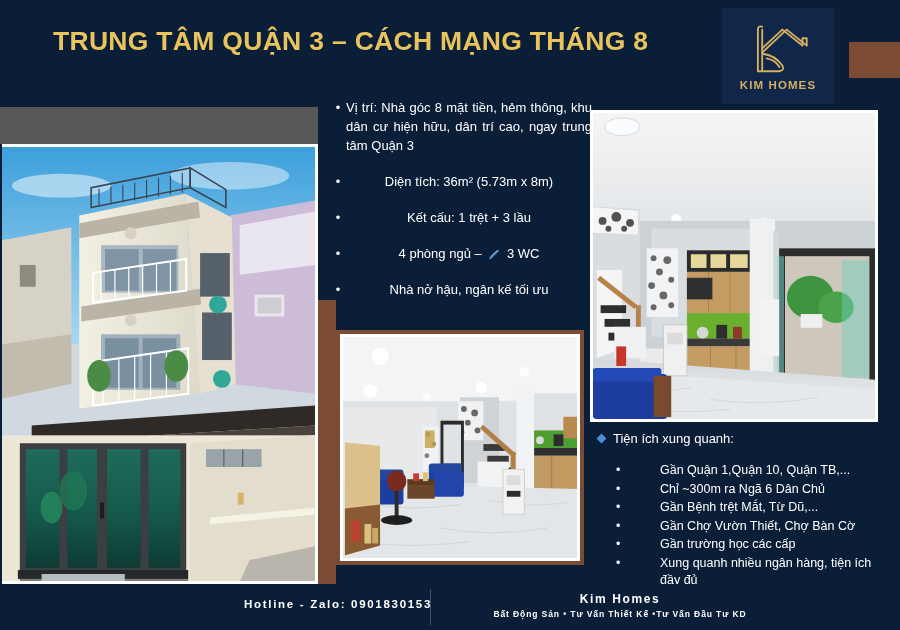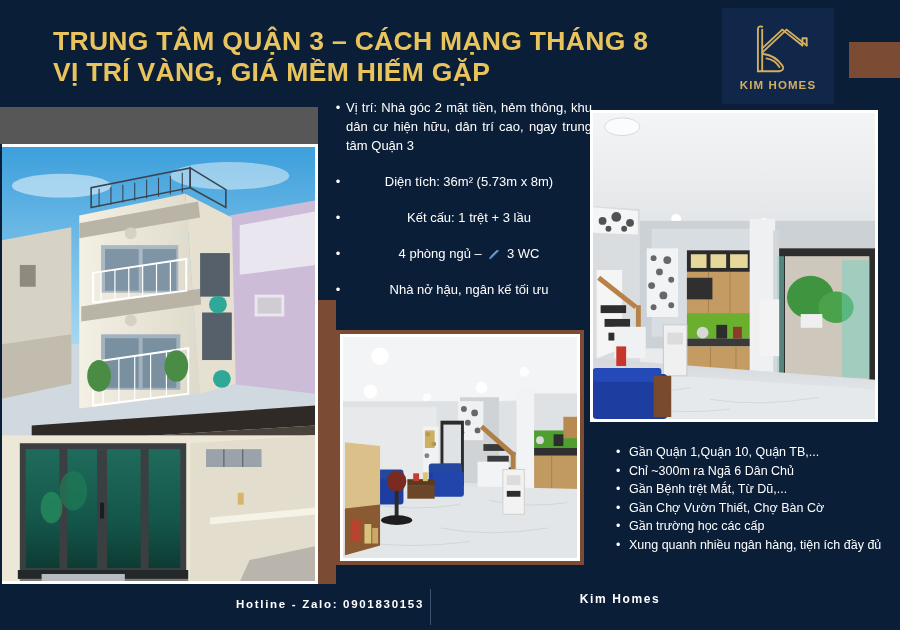--- a/index.html
+++ b/index.html
@@ -97,29 +97,29 @@
     width:7px; height:7px; background:#4a90d9;
     transform:rotate(45deg); margin:5px 8px 0 0; flex:0 0 7px;
   }
   .amen-title { color:#ffffff; font-size:13px; line-height:18px; }
   .amen-list { margin-top:14px; padding-left:18px; }
   .amen-item {
     display:flex; color:#ffffff; font-size:12.5px; line-height:17.5px;
     margin-bottom:1px;
   }
   .amen-dot { width:13px; flex:0 0 13px; }
-  .amen-label { flex:1; }
+  .amen-label { flex:1;margin-left:31px; }
 
   
   .footer {
     position:absolute; left:0; bottom:0; width:900px; height:46px;
     background:#0b1e38;
   }
   .hotline {
-    position:absolute; left:236px; top:14px;
+    position:absolute; left:244px; top:14px;
     color:#ffffff; font-size:11.5px; font-weight:bold; letter-spacing:1.7px;
     white-space:nowrap;
     text-align:center;
   }
   .foot-div {
     position:absolute; left:430px; top:5px; width:1px; height:36px;
     background:#3c5070;
   }
   .brand-block {
     position:absolute; left:450px; top:8px; width:340px; text-align:center;
@@ -134,21 +134,20 @@
 </style>
 </head>
 <body>
 
 <div class="flyer">
 
   <div class="header">
 
     <div class="title-block">
       <div class="title-line">TRUNG TÂM QUẬN 3 – CÁCH MẠNG THÁNG 8</div>
-      <div class="title-line">VỊ TRÍ VÀNG, GIÁ MỀM HIẾM GẶP</div>
     </div>
 
     <div class="logo-box">
       <svg class="logo-mark" viewBox="0 0 100 78">
         <g fill="none" stroke="#d4af5f" stroke-width="2.6" stroke-linejoin="round" stroke-linecap="round">
           <path d="M28 12 L28 70"></path>
           <path d="M22 12 L22 70"></path>
           <path d="M22 70 L28 70"></path>
           <path d="M22 12 Q22 6 28 8"></path>
           <path d="M28 44 L62 12"></path>
@@ -283,21 +282,21 @@
       <path d="M250 418 L316 404 L316 440 L240 440 Z" fill="#b9b5ac"></path>
       <rect x="40" y="432" width="84" height="8" fill="#b7bcc1"></rect>
     </svg>
   </div>
   <div class="brown-bar-left"></div>
 
   <div class="specs">
 
     <div class="spec-item">
       <span class="spec-bullet">•</span>
-      <span class="spec-text">Vị trí: Nhà góc 2 mặt tiền, hẻm thông, khu dân cư hiện hữu, dân trí cao, ngay trung tâm Quận 3</span>
+      <span class="spec-text">Vị trí: Nhà góc 8 mặt tiền, hẻm thông, khu dân cư hiện hữu, dân trí cao, ngay trung tâm Quận 3</span>
     </div>
 
     <div class="spec-item">
       <span class="spec-bullet">•</span>
       <span class="spec-text nowrap">Diện tích: 36m² (5.73m x 8m)</span>
     </div>
 
     <div class="spec-item">
       <span class="spec-bullet">•</span>
       <span class="spec-text nowrap">Kết cấu: 1 trệt + 3 lầu</span>
@@ -515,20 +514,24 @@
       <rect x="22" y="192" width="7" height="20" fill="#d9c27e"></rect>
       <rect x="30" y="196" width="6" height="16" fill="#c9a86a"></rect>
 
       <rect x="164" y="136" width="22" height="46" fill="#f2f2f2" stroke="#d0d0d0"></rect>
       <rect x="168" y="142" width="14" height="10" fill="#dcdcdc"></rect>
       <rect x="168" y="158" width="14" height="6" fill="#2d2d2d"></rect>
     </svg>
   </div>
 
   <div class="amenities">
+    <div class="amen-head">
+      <span class="diamond"></span>
+      <span class="amen-title">Tiện ích xung quanh:</span>
+    </div>
     <div class="amen-list">
       <div class="amen-item">
         <span class="amen-dot">•</span>
         <span class="amen-label">Gần Quận 1,Quận 10, Quận TB,...</span>
       </div>
       <div class="amen-item">
         <span class="amen-dot">•</span>
         <span class="amen-label">Chỉ ~300m ra Ngã 6 Dân Chủ</span>
       </div>
       <div class="amen-item">
@@ -549,16 +552,17 @@
       </div>
     </div>
   </div>
 
   <div class="footer">
 
     <div class="hotline">Hotline - Zalo: 0901830153</div>
     <div class="foot-div"></div>
     <div class="brand-block">
       <div class="brand-name">Kim Homes</div>
+      <div class="brand-tag">Bất Động Sản • Tư Vấn Thiết Kế •Tư Vấn Đầu Tư KD</div>
     </div>
   </div>
 
 </div>
 
 </body></html>

